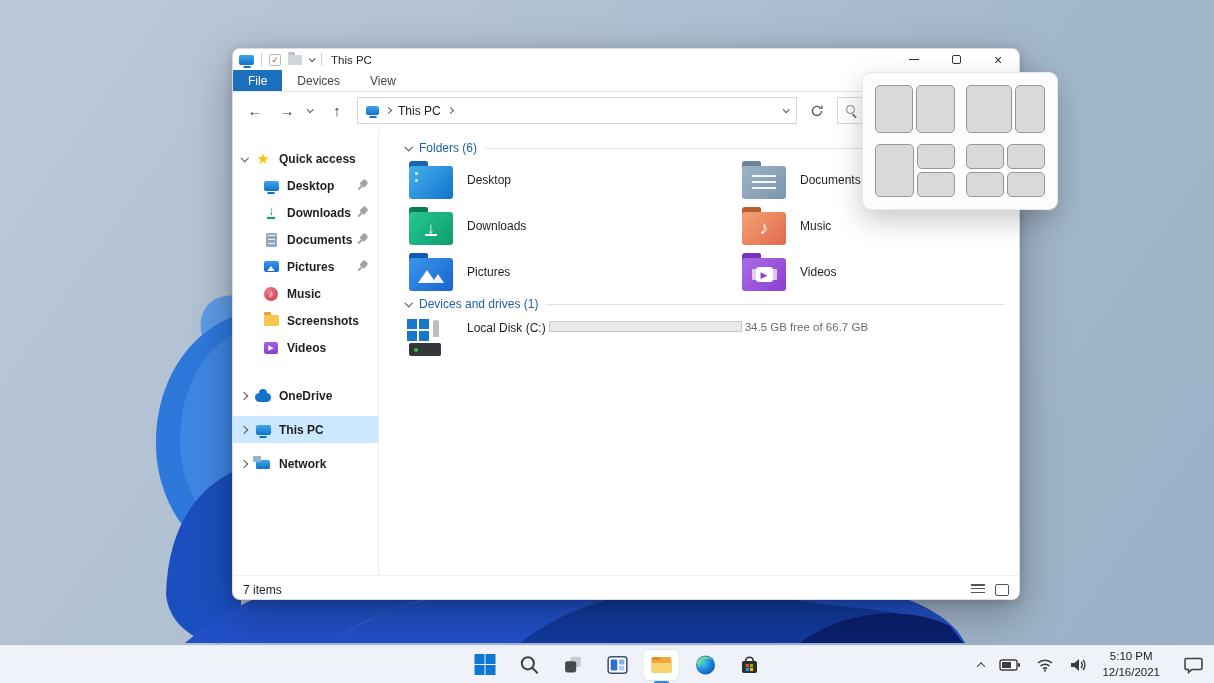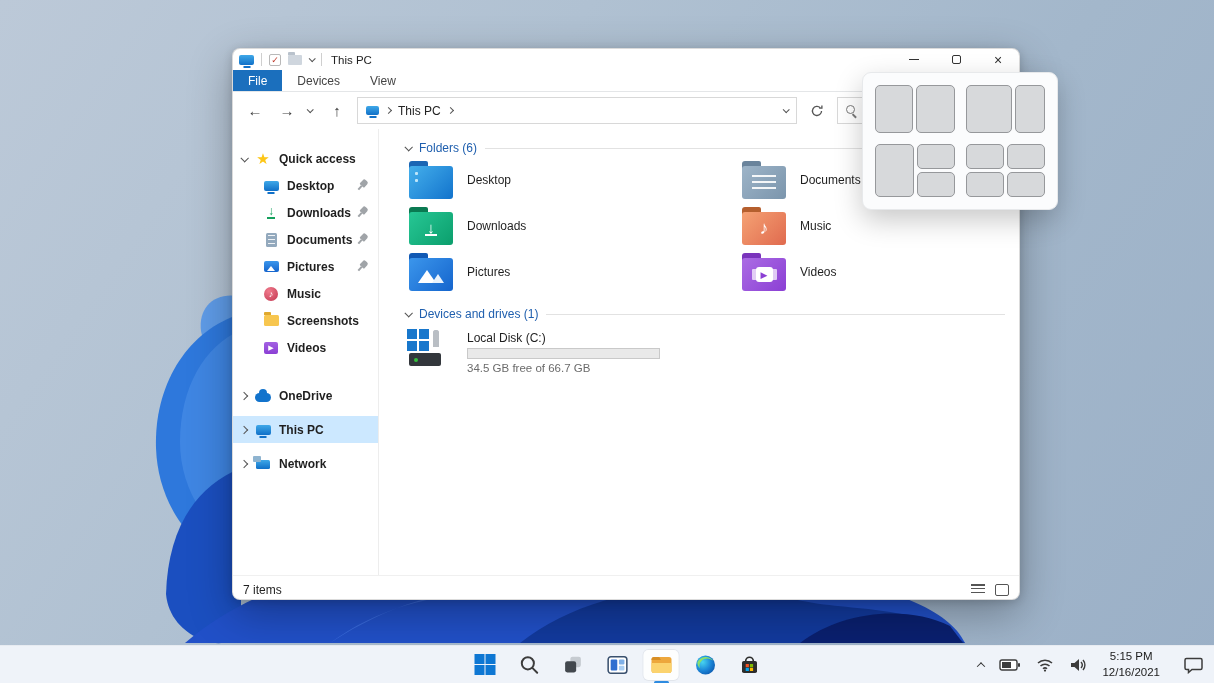--- a/index.html
+++ b/index.html
@@ -114,21 +114,21 @@
 
   .drive { display:flex; gap:12px; margin:6px 0 0 2px; }
   .drive-icon { width:48px; height:40px; position:relative; flex:none; }
   .winlogo { position:absolute; left:0; top:0; width:22px; height:22px; display:grid; grid-template-columns:1fr 1fr; grid-template-rows:1fr 1fr; gap:2px; }
   .winlogo i { background:#1877cc; }
   .hdd { position:absolute; left:2px; bottom:3px; width:32px; height:13px; background:#33373c; border-radius:2px; }
   .hdd::after { content:""; position:absolute; left:5px; top:4.5px; width:4px; height:4px; border-radius:50%; background:#35c03c; }
   .lock { position:absolute; right:2px; top:4px; width:20px; height:30px; }
   .lock-shackle { width:13px; height:12px; border:3.5px solid #b9bec4; border-bottom:none; border-radius:8px 8px 0 0; margin:0 auto; }
   .lock-body { width:20px; height:16px; background:linear-gradient(#d4d9df,#9aa2ab); border-radius:2.5px; margin-top:-2px; }
-  .drive-meta { display:flex; flex-direction:column; gap:3px; padding-top:2px; }
+  .drive-meta { display:flex; gap:3px; padding-top:2px; }
   .disk-bar { width:193px; height:11px; background:#e9e9e9; border:1px solid #c9c9c9; }
   .disk-fill { height:100%; background:#32a0da; }
   .free-text { color:#6b6b6b; font-size:11.5px; }
 
   .statusbar { position:relative; height:28px; border-top:1px solid #f0f0f0; display:flex; align-items:center; padding:0 10px; }
   .status-right { position:absolute; right:10px; display:flex; gap:10px; align-items:center; }
   .ic-list { width:14px; height:11px; background:repeating-linear-gradient(#555 0 1.6px, transparent 1.6px 3.8px); }
   .ic-thumb { width:14px; height:12px; border:1.6px solid #555; border-radius:2px; }
 
   
@@ -356,21 +356,21 @@
         <div class="tile">
           <span class="folder f-videos">
               <span class="fbody">
                 <span class="play-chip">▶</span>
               </span>
             </span>
           <span class="label">Videos</span>
         </div>
       </div>
 
-      <div class="sect-head" style="margin-top:10px">
+      <div class="sect-head" style="">
         <span class="cv down"></span>
         <span class="sect-title">Devices and drives (1)</span>
         <span class="sect-line"></span>
       </div>
 
       <div class="drive">
         <span class="drive-icon">
           <span class="winlogo">
               <i></i>
               <i></i>
@@ -500,20 +500,20 @@
       <path d="M4.5 8 a6.5 6.5 0 0 1 9 0" fill="none" stroke="#3c3c3c" stroke-width="1.5"></path>
       <path d="M7 10.8 a3 3 0 0 1 4 0" fill="none" stroke="#3c3c3c" stroke-width="1.5"></path>
       <circle cx="9" cy="12.6" r="1.1" fill="#3c3c3c"></circle>
     </svg>
     <svg width="18" height="16" viewBox="0 0 18 16">
       <path d="M2 6 h3.5 L10 2 v12 L5.5 10 H2 Z" fill="#3c3c3c"></path>
       <path d="M12 5 a4.5 4.5 0 0 1 0 6" fill="none" stroke="#3c3c3c" stroke-width="1.4"></path>
       <path d="M14 3 a7.5 7.5 0 0 1 0 10" fill="none" stroke="#3c3c3c" stroke-width="1.4"></path>
     </svg>
     <div class="clock">
-      <div>5:15 PM</div>
+      <div>5:10 PM</div>
       <div>12/16/2021</div>
     </div>
     <svg width="21" height="18" viewBox="0 0 21 18" style="margin-left:8px">
       <path d="M3.5 2.5 h14 a1.5 1.5 0 0 1 1.5 1.5 v8 a1.5 1.5 0 0 1 -1.5 1.5 h-8.5 l-3.5 3 v-3 h-2 a1.5 1.5 0 0 1 -1.5 -1.5 v-8 a1.5 1.5 0 0 1 1.5 -1.5 Z" fill="none" stroke="#3c3c3c" stroke-width="1.5"></path>
     </svg>
   </div>
 </div>
 
 </body></html>

